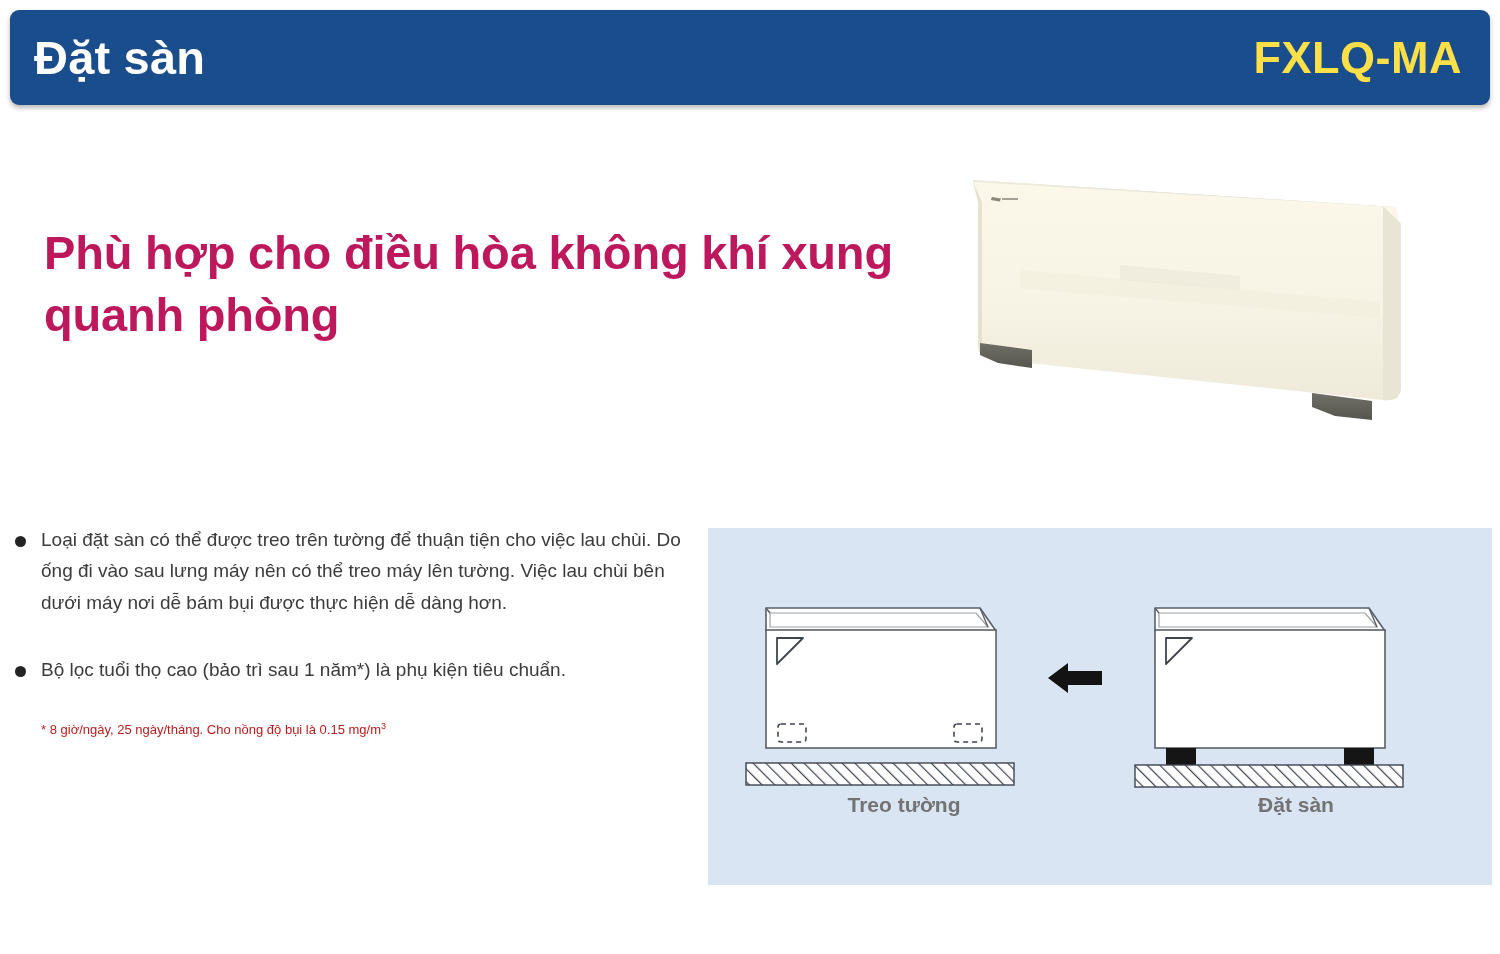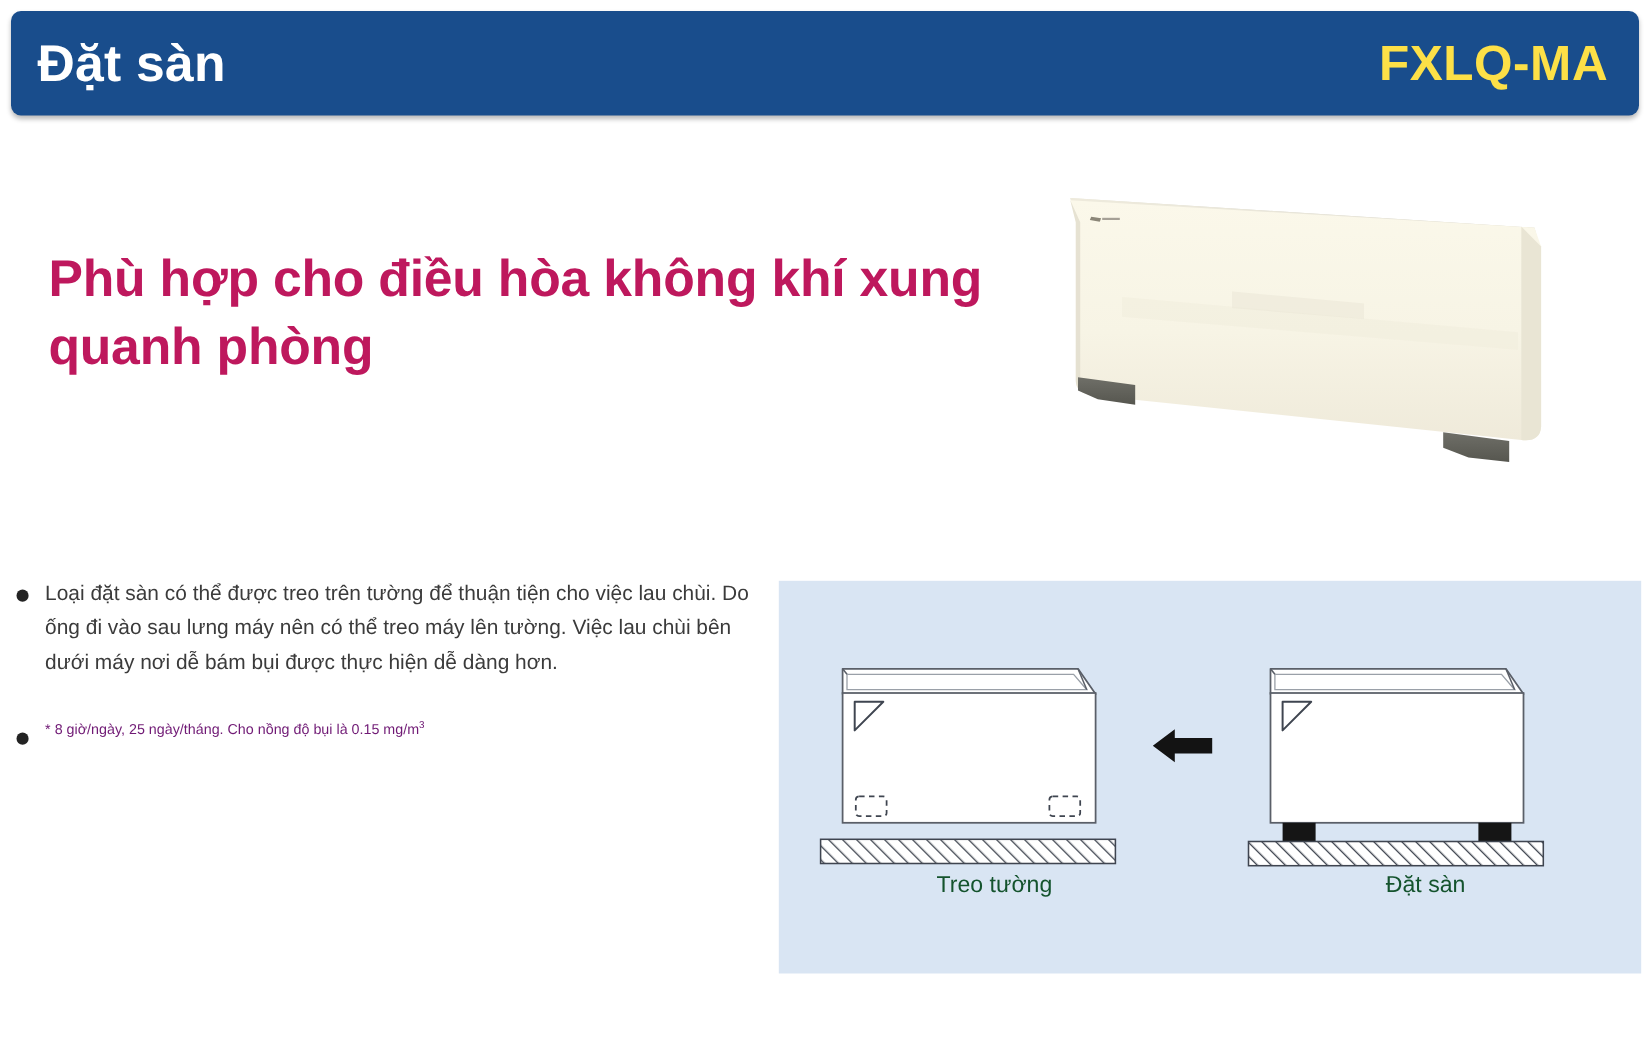--- a/index.html
+++ b/index.html
@@ -90,21 +90,21 @@
     left: 7px;
     top: 12px;
     width: 11px;
     height: 11px;
     border-radius: 50%;
     background: #232323;
   }
   .footnote {
     padding-left: 33px;
     font-size: 13px;
-    color: #701a75;
+    color: #b91c1c;
     line-height: 1.3;
     margin-top: 2px;
   }
   .footnote sup { font-size: 9px; }
 
   
   .diagram-panel {
     position: absolute;
     left: 708px;
     top: 528px;
@@ -120,21 +120,22 @@
   }
   .diagram-half.left  { left: 0; }
   .diagram-half.right { left: 392px; }
   .diagram-svg { display: block; width: 392px; height: 300px; }
   .diagram-label {
     position: absolute;
     top: 265px;
     width: 100%;
     text-align: center;
     font-size: 21px;
-    color: #14532d;
+    color: #737373;
+    font-weight: bold;
   }
 
   
   .transition-arrow {
     position: absolute;
     left: 338px;
     top: 130px;
     width: 60px;
     height: 40px;
   }
@@ -198,20 +199,21 @@
   </svg>
 </div>
 
 <div class="bullet-list">
   <div class="bullet-item">
     <span class="bullet-dot"></span>
     <span>Loại đặt sàn có thể được treo trên tường để thuận tiện cho việc lau chùi. Do ống đi vào sau lưng máy nên có thể treo máy lên tường. Việc lau chùi bên dưới máy nơi dễ bám bụi được thực hiện dễ dàng hơn.</span>
   </div>
   <div class="bullet-item">
     <span class="bullet-dot"></span>
+    <span>Bộ lọc tuổi thọ cao (bảo trì sau 1 năm*) là phụ kiện tiêu chuẩn.</span>
   </div>
   <div class="footnote">
     <span>* 8 giờ/ngày, 25 ngày/tháng. Cho nồng độ bụi là 0.15 mg/m</span><sup>3</sup>
   </div>
 </div>
 
 <div class="diagram-panel">
 
   <div class="diagram-half left">
     <svg class="diagram-svg" viewBox="0 0 392 300">

